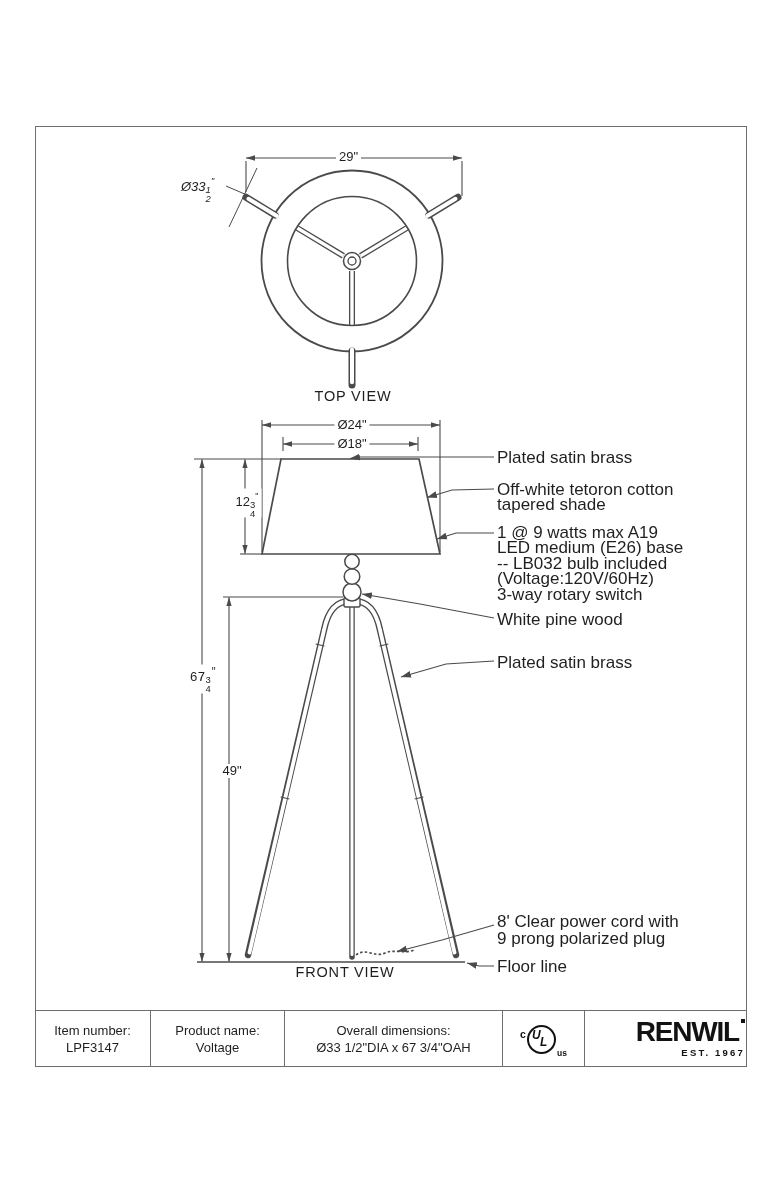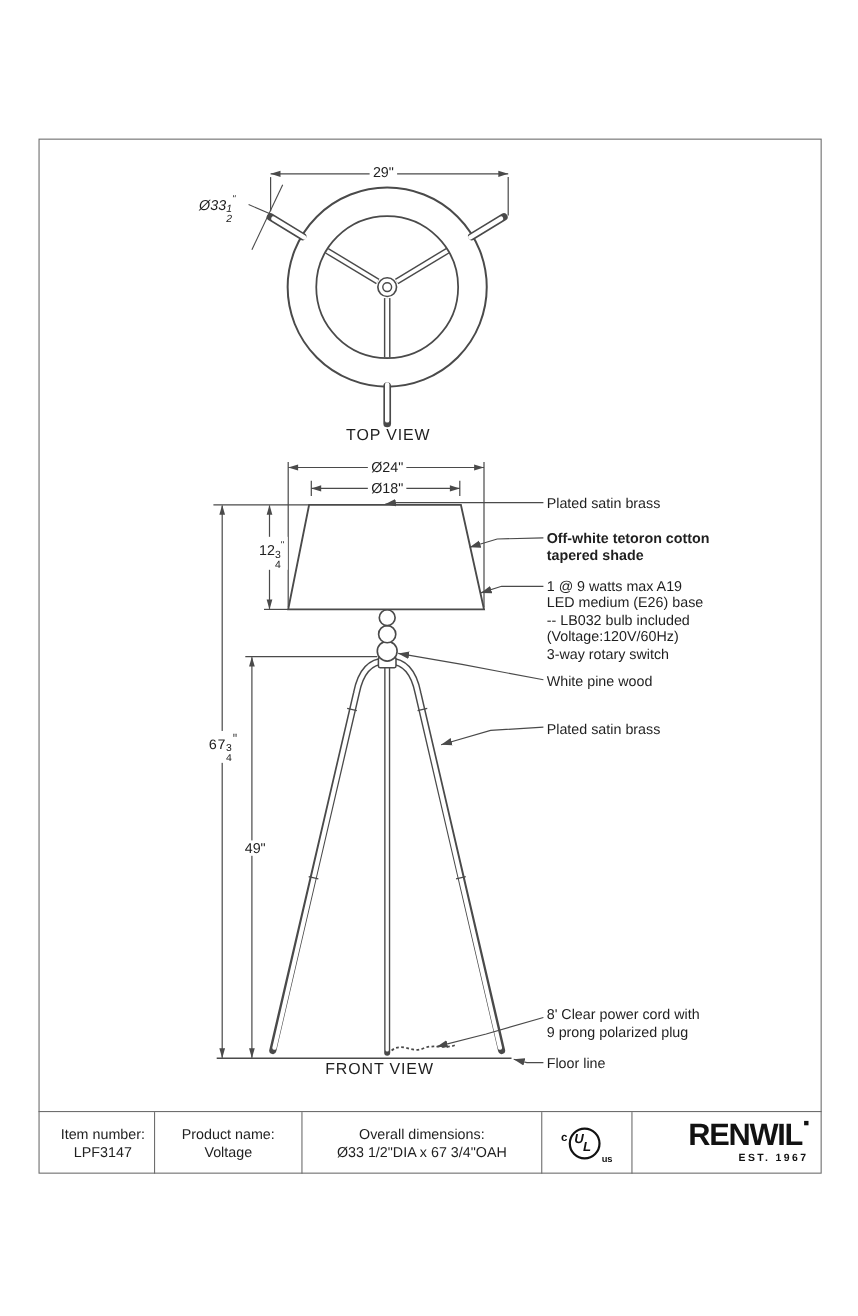--- a/index.html
+++ b/index.html
@@ -8,21 +8,21 @@
   #frame{position:absolute;left:35px;top:126px;width:712px;height:941px;
          border:1.5px solid #6e6e6e;box-sizing:border-box;}
   svg{position:absolute;left:0;top:0;}
   .lbl{position:absolute;font-size:13px;line-height:14px;color:#1f1f1f;white-space:nowrap;}
   .dimlbl{background:#ffffff;padding:0 3px;}
   .ctr{transform:translate(-50%,-50%);}
   .caption{font-size:14.5px;letter-spacing:0.8px;transform:translateX(-50%);}
   .frac{display:inline-flex;flex-direction:column;text-align:center;font-size:9.5px;
         line-height:8.5px;vertical-align:-2px;font-weight:400;}
   .sup{font-size:9px;vertical-align:7px;}
-  .ann{position:absolute;left:497px;font-size:13px;line-height:15.4px;white-space:nowrap;}
+  .ann{position:absolute;left:497px;font-size:17px;line-height:15.4px;white-space:nowrap;}
   .ann .line{display:block;}
   
   #titleblock{position:absolute;left:0;bottom:0;width:100%;height:57px;
               border-top:1.5px solid #6e6e6e;box-sizing:border-box;display:flex;}
   .tb-cell{border-right:1.5px solid #6e6e6e;box-sizing:border-box;display:flex;
            flex-direction:column;align-items:center;justify-content:center;gap:3px;
            font-size:13px;line-height:14px;}
   .tb-cell:last-child{border-right:none;}
   
   .ul-wrap{display:flex;align-items:center;justify-content:center;}
@@ -199,21 +199,21 @@
   <div class="lbl dimlbl ctr" style="left:232px;top:771px;">
     <span>49"</span>
   </div>
   <div class="lbl caption" style="left:345px;top:965px;">
     <span>FRONT VIEW</span>
   </div>
 
   <div class="ann" style="top:450px;">
     <span>Plated satin brass</span>
   </div>
-  <div class="ann" style="top:482px;font-weight:bold;">
+  <div class="ann" style="top:482px;">
     <span class="line">Off-white tetoron cotton</span>
     <span class="line">tapered shade</span>
   </div>
   <div class="ann" style="top:525px;">
     <span class="line">1 @ 9 watts max A19</span>
     <span class="line">LED medium (E26) base</span>
     <span class="line">-- LB032 bulb included</span>
     <span class="line">(Voltage:120V/60Hz)</span>
     <span class="line">3-way rotary switch</span>
   </div>
@@ -226,21 +226,21 @@
   <div class="ann" style="top:914px;line-height:16.5px;">
     <span class="line">8' Clear power cord with</span>
     <span class="line">9 prong polarized plug</span>
   </div>
   <div class="ann" style="top:959px;">
     <span>Floor line</span>
   </div>
 
   <div id="frame2" style="position:absolute;left:35px;top:126px;width:712px;height:941px;box-sizing:border-box;pointer-events:none;">
     <div id="titleblock">
-      <div class="tb-cell" style="width:94px;margin-left:12px;">
+      <div class="tb-cell" style="width:116px;">
         <span>Item number:</span>
         <span>LPF3147</span>
       </div>
       <div class="tb-cell" style="width:134px;">
         <span>Product name:</span>
         <span>Voltage</span>
       </div>
       <div class="tb-cell" style="width:218px;">
         <span>Overall dimensions:</span>
         <span>Ø33 1/2"DIA x 67 3/4"OAH</span>

